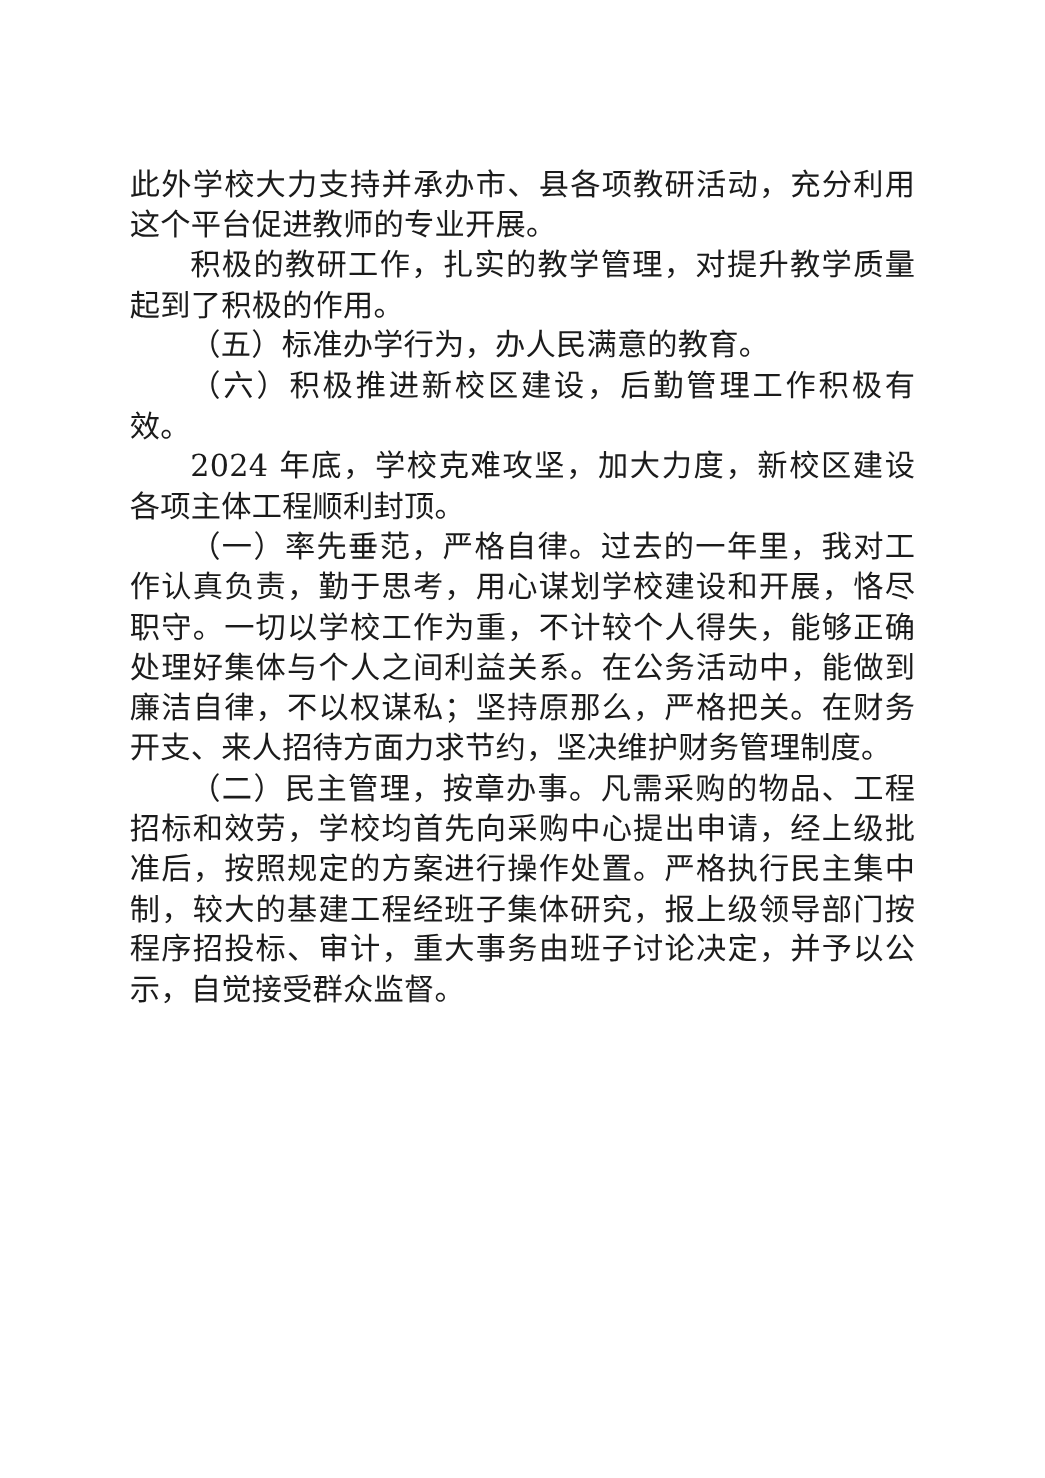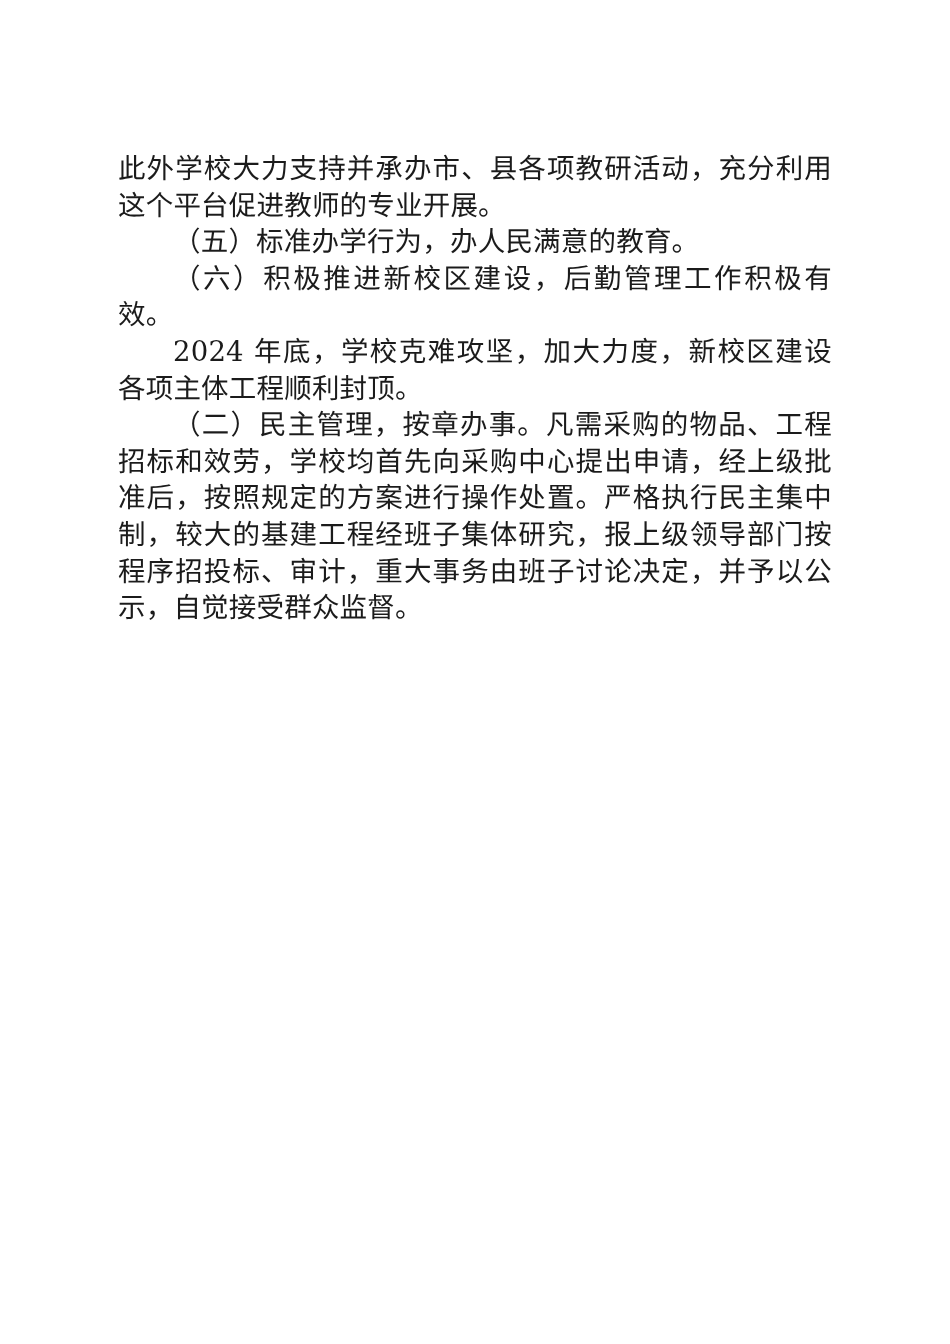--- a/index.html
+++ b/index.html
@@ -81,30 +81,32 @@
 <body>
 
 <div class="page">
 
   <div class="page-top-margin"></div>
 
   <div class="doc-body">
 
     <p class="para continuation">此外学校大力支持并承办市、县各项教研活动，充分利用这个平台促进教师的专业开展。</p>
 
+    <p class="para">积极的教研工作，扎实的教学管理，对提升教学质量起到了积极的作用。</p>
 
     <p class="para">（五）标准办学行为，办人民满意的教育。</p>
 
 
 
     <p class="para">（六）积极推进新校区建设，后勤管理工作积极有效。</p>
 
     <p class="para">2024 年底，学校克难攻坚，加大力度，新校区建设各项主体工程顺利封顶。</p>
 
 
+    <p class="para">（一）率先垂范，严格自律。过去的一年里，我对工作认真负责，勤于思考，用心谋划学校建设和开展，恪尽职守。一切以学校工作为重，不计较个人得失，能够正确处理好集体与个人之间利益关系。在公务活动中，能做到廉洁自律，不以权谋私；坚持原那么，严格把关。在财务开支、来人招待方面力求节约，坚决维护财务管理制度。</p>
 
     <p class="para">（二）民主管理，按章办事。凡需采购的物品、工程招标和效劳，学校均首先向采购中心提出申请，经上级批准后，按照规定的方案进行操作处置。严格执行民主集中制，较大的基建工程经班子集体研究，报上级领导部门按程序招投标、审计，重大事务由班子讨论决定，并予以公示，自觉接受群众监督。</p>
 
   </div>
 
   <div class="page-footer">
     <span class="footer-band">
       <span class="footer-text">第 3 页  共 4 页</span>
     </span>
   </div>

